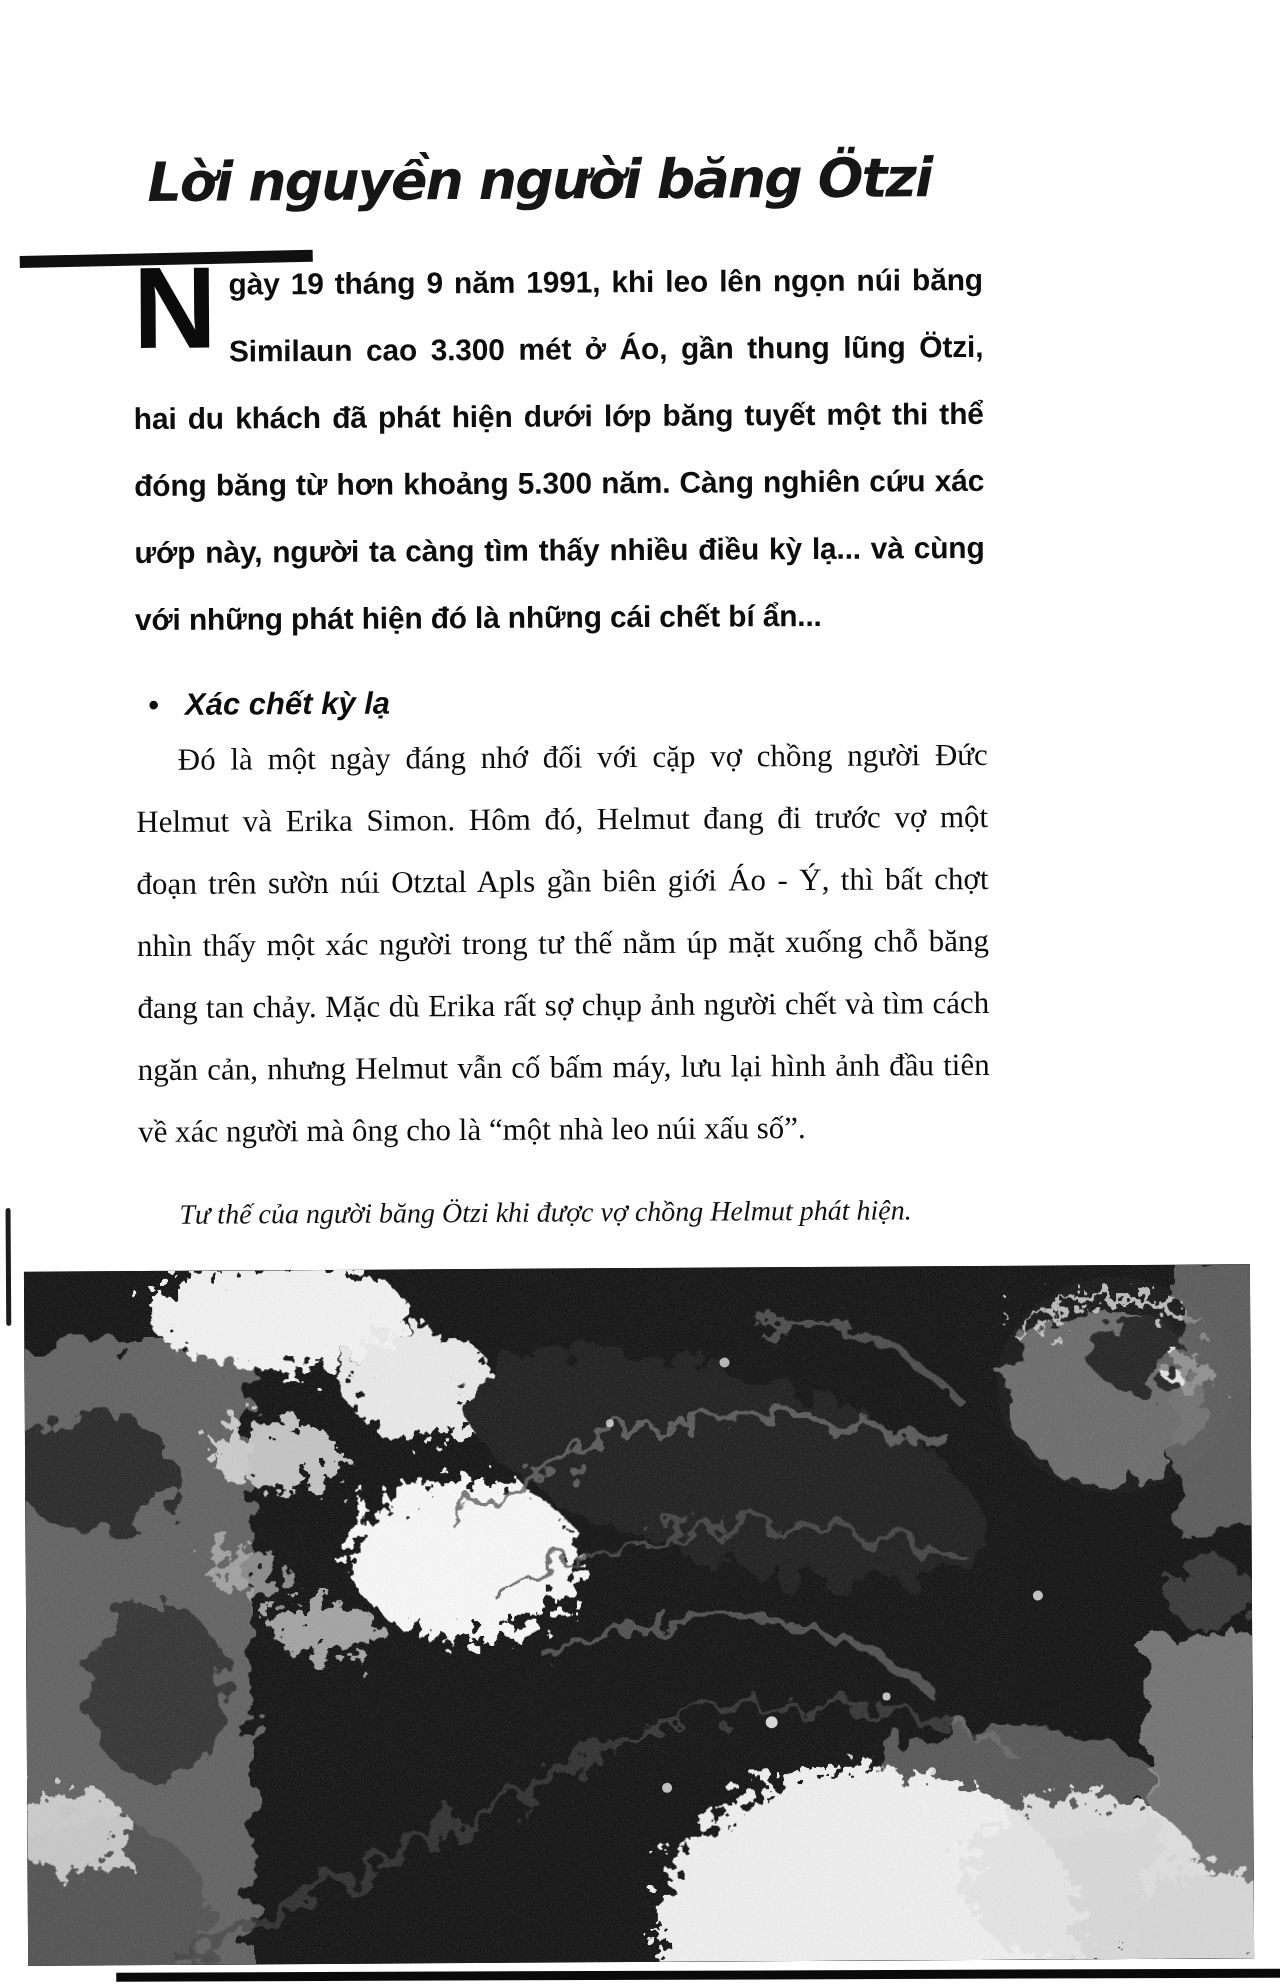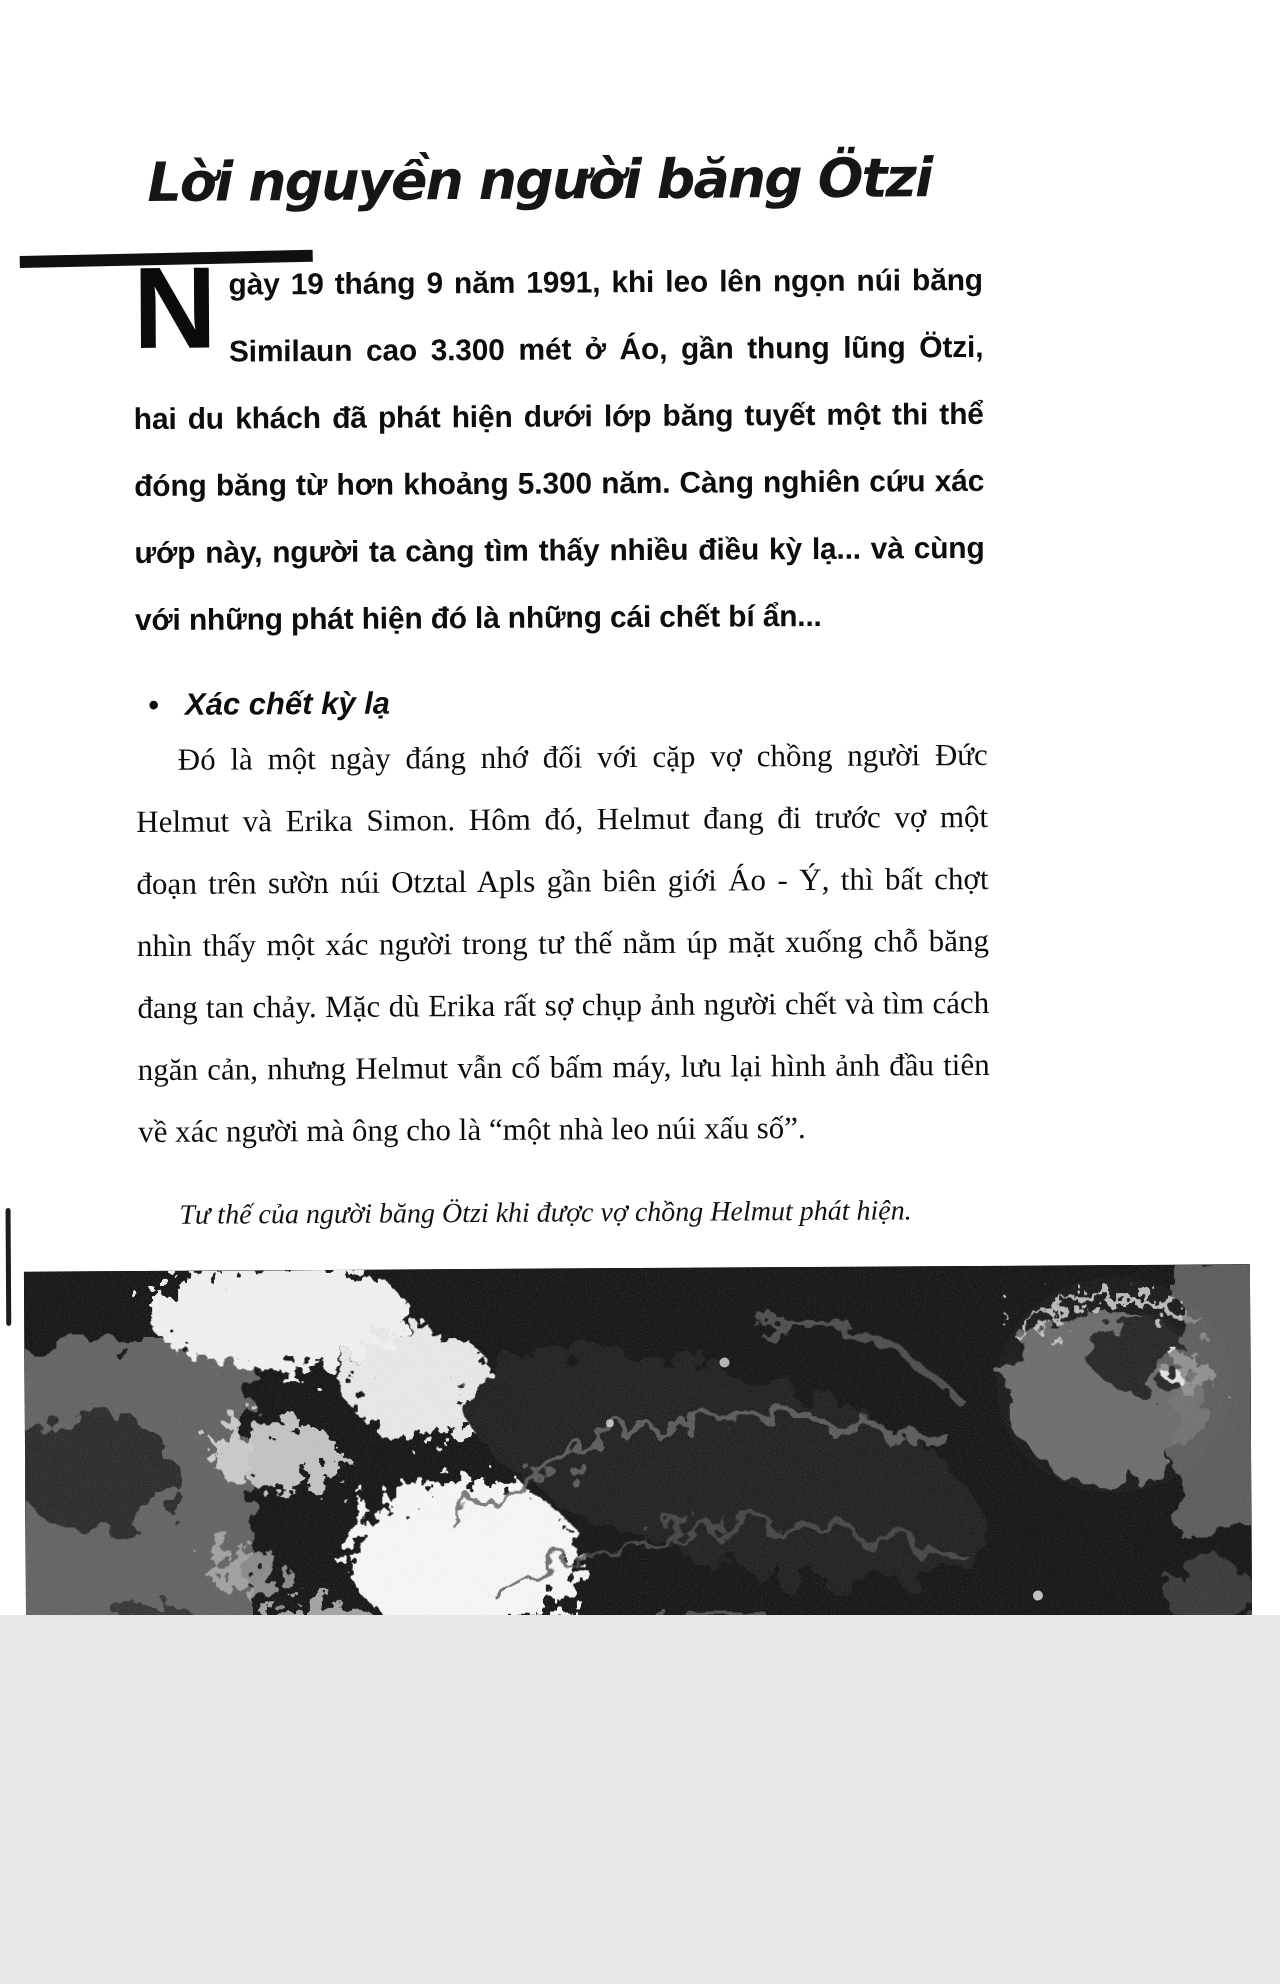--- a/index.html
+++ b/index.html
@@ -1,18 +1,18 @@
 <!DOCTYPE html>
 <html lang="vi"><head>
 <meta charset="utf-8">
 <style>
   html,body{margin:0;padding:0;background:#e8e8e8;}
   .page{
     position:relative;
-    width:1280px;height:1615px;
+    width:1280px;height:1984px;
     margin:0 auto;
     background:#ffffff;
     overflow:hidden;
     font-family:"Liberation Sans",sans-serif;
     color:#111111;
   }
   .page-content{
     position:absolute;inset:0;
     transform:rotate(-0.35deg);
     transform-origin:640px 300px;

